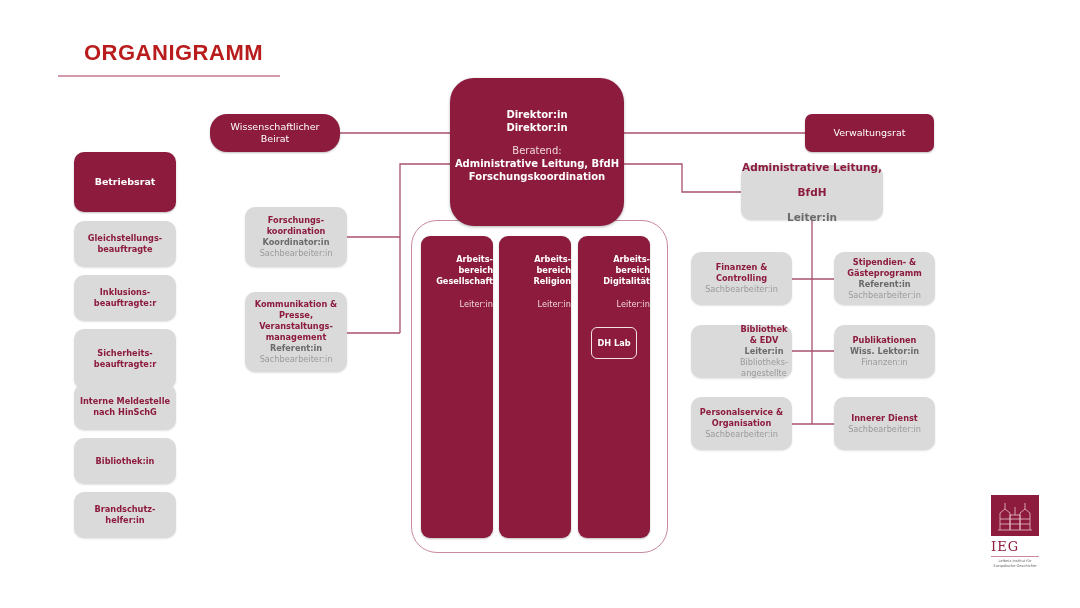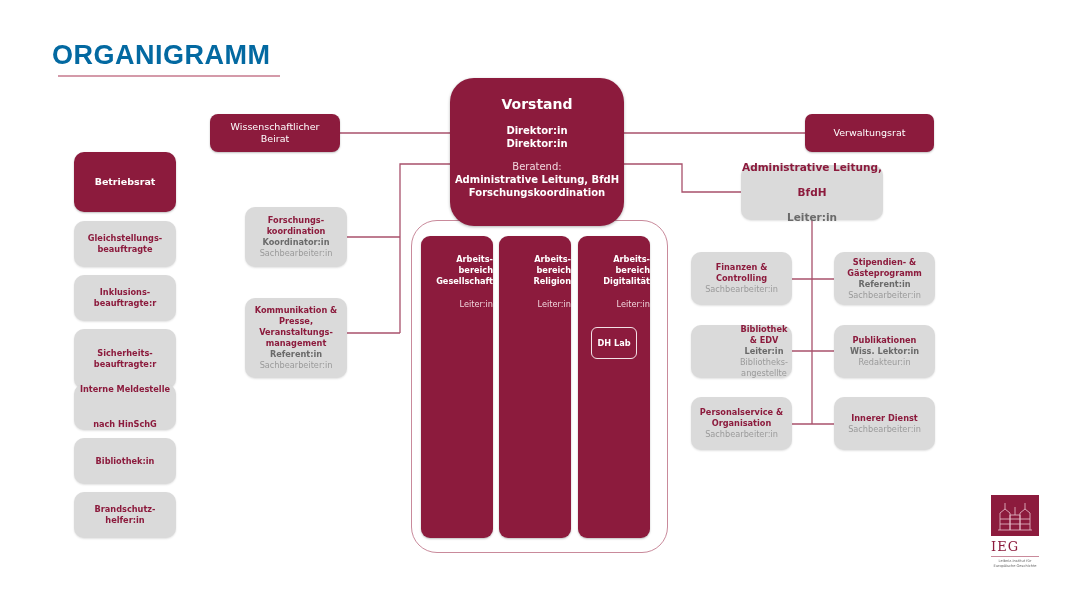--- a/index.html
+++ b/index.html
@@ -1,21 +1,21 @@
 <!DOCTYPE html>
 <html><head>
 <meta charset="utf-8">
 <style>
   * { box-sizing: border-box; margin: 0; padding: 0; }
   html, body { width: 1080px; height: 608px; background: #ffffff; overflow: hidden; }
   body { position: relative; font-family: "DejaVu Sans", "Liberation Sans", sans-serif; }
   .title {
-    position: absolute; left: 52px; top: 40px;
+    position: absolute; left: 84px; top: 40px;
     font-family: "Liberation Sans", sans-serif; font-weight: 700;
-    font-size: 27px; letter-spacing: 0.5px; color: #0369a1;
+    font-size: 22px; letter-spacing: 0.5px; color: #b91c1c;
   }
   .title-rule { position: absolute; left: 58px; top: 75px; width: 222px; height: 2px; background: #d49aa9; }
 
   .box { position: absolute; display: flex; flex-direction: column; align-items: center; justify-content: center; text-align: center; border-radius: 10px; }
   .red { background: #8c1b3d; color: #ffffff; box-shadow: 0 1px 2px rgba(0,0,0,0.25); }
   .grey { background: #dadada; color: #8c1b3d; box-shadow: 0 1px 2px rgba(0,0,0,0.12); }
   .b { font-weight: 700; }
   .s8 { font-size: 8.2px; line-height: 11px; }
   .s9 { font-size: 9.5px; line-height: 12px; }
   .s10 { font-size: 10.5px; line-height: 13px; gap: 12px; }
@@ -59,33 +59,32 @@
     <line x1="812" y1="220" x2="812" y2="424"></line>
     <line x1="792" y1="279" x2="834" y2="279"></line>
     <line x1="792" y1="351" x2="834" y2="351"></line>
     <line x1="792" y1="424" x2="834" y2="424"></line>
   </g>
 </svg>
 
 <div class="title">ORGANIGRAMM</div>
 <div class="title-rule"></div>
 
-<div class="box red s9" style="left:210px;top:114px;width:130px;height:38px;border-radius:8px;">
+<div class="box red s9" style="left:210px;top:114px;width:130px;height:38px;border-radius:17px;">
   <span>Wissenschaftlicher</span>
   <span>Beirat</span>
 </div>
 
 <div class="box red s9" style="left:805px;top:114px;width:129px;height:38px;border-radius:7px;">
   <span>Verwaltungsrat</span>
 </div>
 
 <div class="container"></div>
 
 <div class="vorstand">
-  <div class="h">Vorstand</div>
   <div class="d">
     <div>Direktor:in</div>
     <div>Direktor:in</div>
   </div>
   <div class="bt">Beratend:</div>
   <div class="bb">Administrative Leitung, BfdH</div>
   <div class="bb">Forschungskoordination</div>
 </div>
 
 <div class="col" style="left:421px;">
@@ -122,39 +121,39 @@
   <span>beauftragte</span>
 </div>
 <div class="box grey s8 b" style="left:74px;top:275px;width:102px;height:46px;">
   <span>Inklusions-</span>
   <span>beauftragte:r</span>
 </div>
 <div class="box grey s8 b" style="left:74px;top:329px;width:102px;height:60px;">
   <span>Sicherheits-</span>
   <span>beauftragte:r</span>
 </div>
-<div class="box grey s8 b" style="left:74px;top:384px;width:102px;height:46px;justify-content:space-between;">
+<div class="box grey s8 b" style="left:74px;top:384px;width:102px;height:46px;">
   <span>Interne Meldestelle</span>
   <span>nach HinSchG</span>
 </div>
 <div class="box grey s8 b" style="left:74px;top:438px;width:102px;height:46px;">
   <span>Bibliothek:in</span>
 </div>
 <div class="box grey s8 b" style="left:74px;top:492px;width:102px;height:46px;">
   <span>Brandschutz-</span>
   <span>helfer:in</span>
 </div>
 
 <div class="box grey s8" style="left:245px;top:207px;width:102px;height:60px;">
   <span class="b">Forschungs-</span>
   <span class="b">koordination</span>
   <span class="dark">Koordinator:in</span>
   <span class="muted">Sachbearbeiter:in</span>
 </div>
-<div class="box grey s8" style="left:245px;top:298px;width:102px;height:80px;justify-content:center;">
+<div class="box grey s8" style="left:245px;top:292px;width:102px;height:80px;justify-content:center;">
   <span class="b">Kommunikation &amp;</span>
   <span class="b">Presse,</span>
   <span class="b">Veranstaltungs-</span>
   <span class="b">management</span>
   <span class="dark">Referent:in</span>
   <span class="muted">Sachbearbeiter:in</span>
 </div>
 
 <div class="box grey s10" style="left:741px;top:165px;width:142px;height:55px;">
   <span class="b">Administrative Leitung,</span>
@@ -175,21 +174,21 @@
 </div>
 <div class="box grey s8" style="left:691px;top:325px;width:101px;height:53px;padding-left:45px;">
   <span class="b">Bibliothek &amp; EDV</span>
   <span class="dark">Leiter:in</span>
   <span class="muted">Bibliotheks-</span>
   <span class="muted">angestellte</span>
 </div>
 <div class="box grey s8" style="left:834px;top:325px;width:101px;height:53px;">
   <span class="b">Publikationen</span>
   <span class="dark">Wiss. Lektor:in</span>
-  <span class="muted">Redakteur:in</span>
+  <span class="muted">Finanzen:in</span>
 </div>
 <div class="box grey s8" style="left:691px;top:397px;width:101px;height:53px;">
   <span class="b">Personalservice &amp;</span>
   <span class="b">Organisation</span>
   <span class="muted">Sachbearbeiter:in</span>
 </div>
 <div class="box grey s8" style="left:834px;top:397px;width:101px;height:53px;">
   <span class="b">Innerer Dienst</span>
   <span class="muted">Sachbearbeiter:in</span>
 </div>

